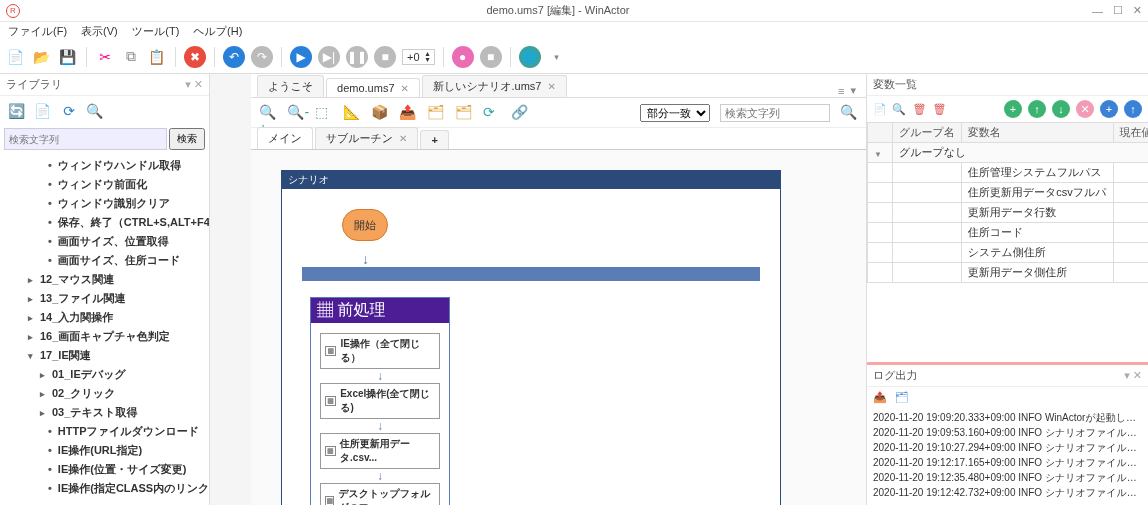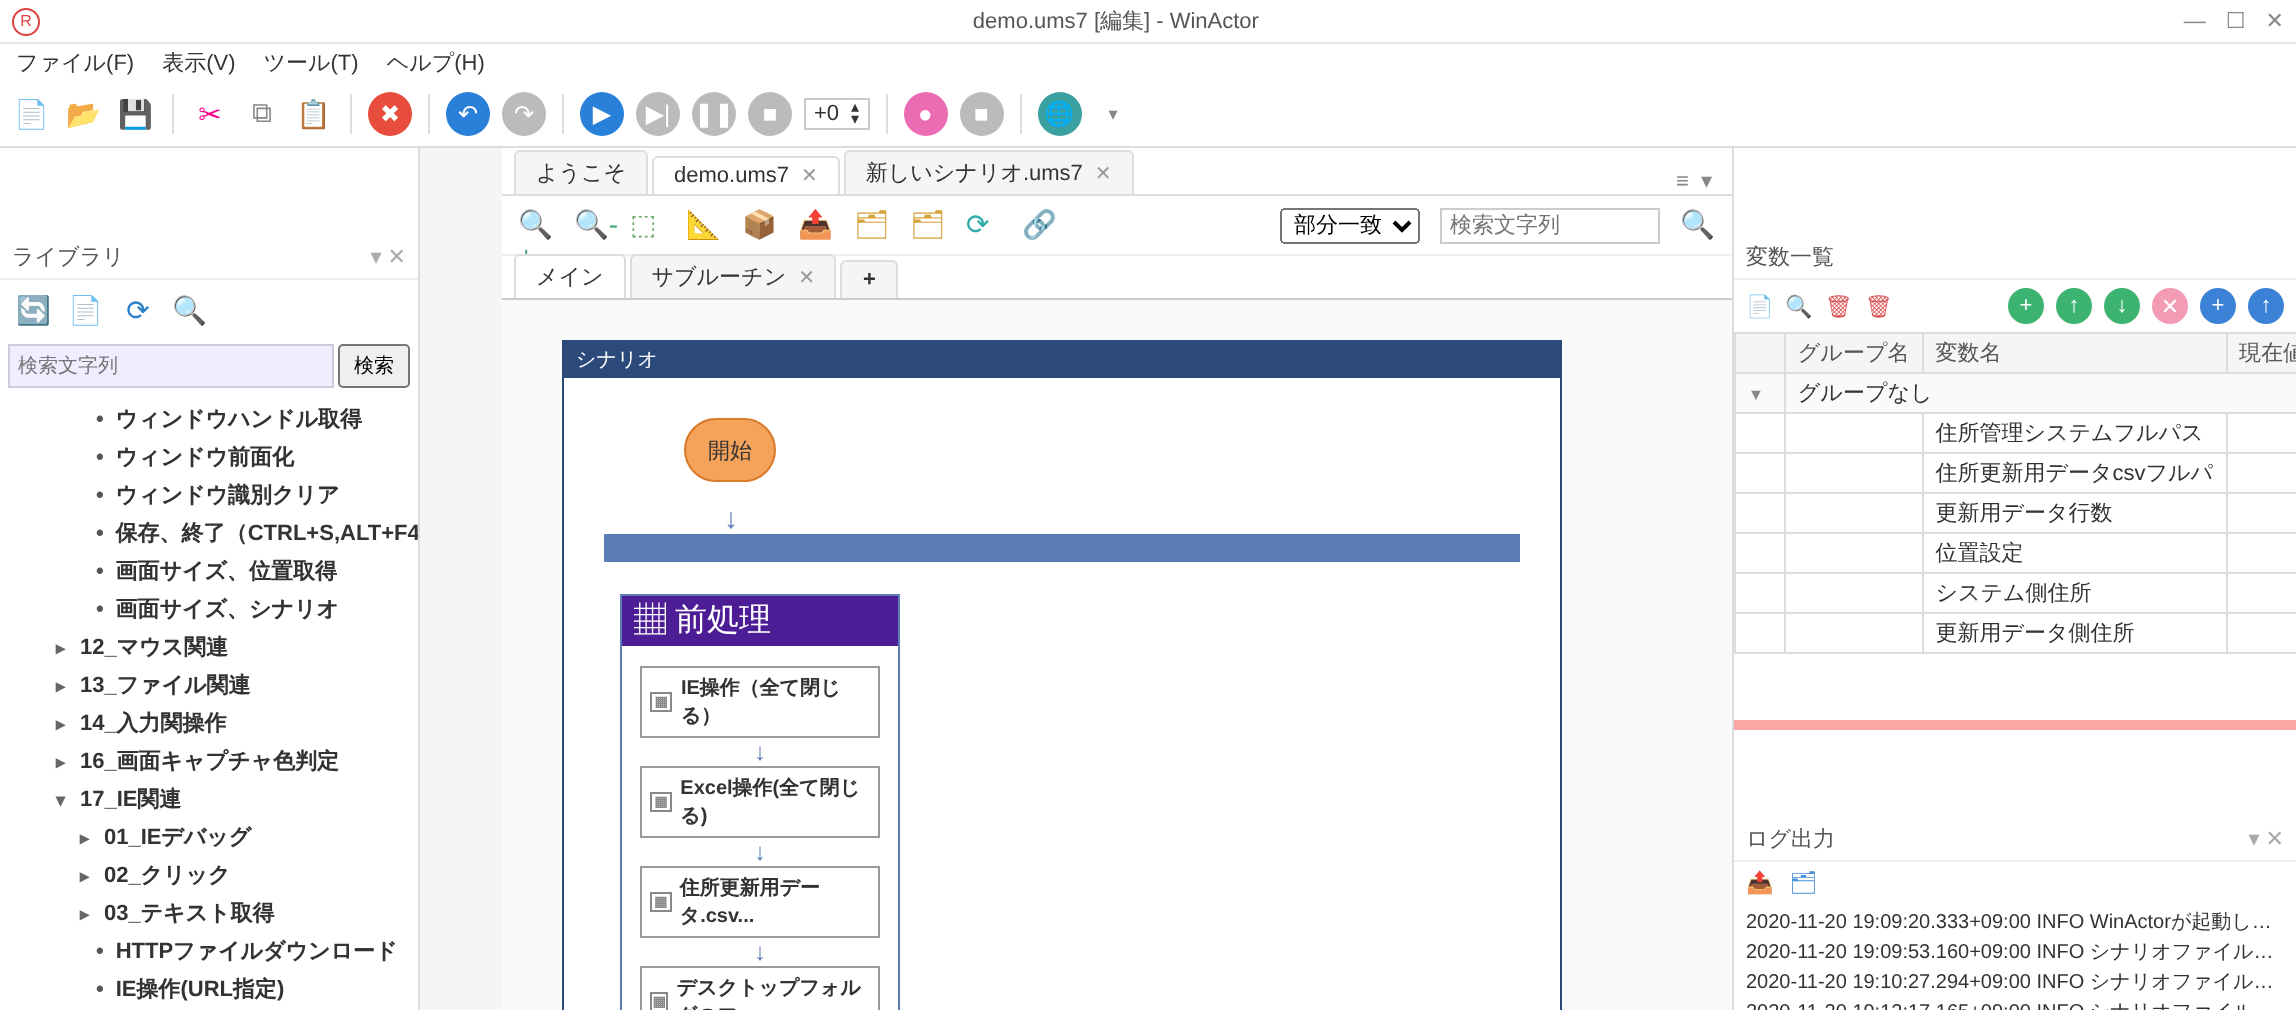--- a/index.html
+++ b/index.html
@@ -16,21 +16,21 @@
 .tbsep { width: 1px; height: 20px; background: #ddd; margin: 0 2px; }
 .round { width: 22px; height: 22px; border-radius: 50%; display: inline-flex; align-items: center; justify-content: center; color: #fff; font-size: 12px; cursor: pointer; }
 .r-red { background: #e74c3c; }
 .r-blue { background: #2980d9; }
 .r-grey { background: #bbb; }
 .r-pink { background: #ec6cb4; }
 .r-teal { background: #3aa0a0; }
 .speed { display: flex; align-items: center; gap: 2px; border: 1px solid #ccc; padding: 1px 4px; font-size: 11px; }
 .main { flex: 1; display: flex; overflow: hidden; }
 .left { width: 210px; background: #fff; display: flex; flex-direction: column; border-right: 1px solid #ddd; }
-.panel-h { height: 22px; display: flex; align-items: center; padding: 0 6px; font-size: 11px; color: #555; border-bottom: 1px solid #eee; justify-content: space-between; margin-top: 44px; }
+.panel-h { height: 22px; display: flex; align-items: center; padding: 0 6px; font-size: 11px; color: #555; border-bottom: 1px solid #eee; justify-content: space-between; }
 .lib-icons { display: flex; gap: 8px; padding: 6px 8px; }
 .lib-icons span { width: 18px; height: 18px; display: inline-flex; align-items: center; justify-content: center; font-size: 14px; color: #888; }
 .searchrow { display: flex; padding: 2px 4px; gap: 2px; }
 .searchrow input { flex: 1; font-size: 10px; padding: 2px 4px; background: #eef; border: 1px solid #ccd; }
 .searchrow button { font-size: 10px; padding: 2px 6px; }
 .tree { flex: 1; overflow: auto; font-size: 11px; padding: 4px 0; font-weight: bold; }
 .tree .node { padding: 2px 0 2px 21px; white-space: nowrap; cursor: pointer; }
 .tree .leaf { padding: 2px 0 2px 48px; white-space: nowrap; cursor: pointer; }
 .tree .leaf::before { content: "•"; color: #555; margin-right: 6px; }
 .tree .li1 { padding-left: 28px; }
@@ -55,21 +55,21 @@
 .scenario-body { padding: 20px; }
 .start-node { width: 46px; height: 32px; background: #f5a25a; border: 1px solid #d87a2a; border-radius: 16px; display: flex; align-items: center; justify-content: center; font-size: 11px; color: #333; margin: 0 0 10px 40px; }
 .bar-node { height: 14px; background: #5b7db5; margin-bottom: 16px; }
 .group-node { border: 1px solid #5b7db5; width: 140px; margin-left: 8px; }
 .group-hdr { background: #4c1d95; color: #fff; font-size: 16px; padding: 2px 6px; }
 .group-body { padding: 10px; display: flex; flex-direction: column; align-items: center; }
 .action-node { width: 120px; border: 1px solid #999; padding: 3px 4px; font-size: 10px; display: flex; align-items: center; gap: 4px; background: #fff; font-weight: bold; }
 .action-node .aic { width: 12px; height: 10px; border: 1px solid #888; font-size: 7px; display: flex; align-items: center; justify-content: center; color: #888; }
 .arrow-dn { color: #5b7db5; font-size: 12px; line-height: 10px; margin: 2px 0; }
 .right { width: 282px; display: flex; flex-direction: column; border-left: 1px solid #ddd; background: #fff; }
-.var-panel { flex: 1; display: flex; flex-direction: column; border-bottom: 5px solid #fca5a5; overflow: hidden; }
+.var-panel { flex: 1; display: flex; flex-direction: column; border-bottom: 3px solid #fca5a5; overflow: hidden; }
 .var-tool { display: flex; align-items: center; gap: 6px; padding: 4px 6px; }
 .circ { width: 18px; height: 18px; border-radius: 50%; display: inline-flex; align-items: center; justify-content: center; color: #fff; font-size: 11px; cursor: pointer; }
 .c-grn { background: #3cb371; }
 .c-pnk { background: #f39ab4; }
 .c-blu { background: #3b82d6; }
 .var-tool .flex { flex: 1; }
 .var-grid { flex: 1; overflow: auto; font-size: 11px; }
 .var-grid table { border-collapse: collapse; width: 100%; }
 .var-grid th, .var-grid td { border: 1px solid #ddd; padding: 2px 6px; text-align: left; white-space: nowrap; }
 .var-grid th { background: #f5f5f5; font-weight: normal; color: #555; }
@@ -149,21 +149,21 @@
     <div class="searchrow">
       <input placeholder="検索文字列" style="">
       <button>検索</button>
     </div>
     <div class="tree">
       <div class="leaf">ウィンドウハンドル取得</div>
       <div class="leaf">ウィンドウ前面化</div>
       <div class="leaf">ウィンドウ識別クリア</div>
       <div class="leaf">保存、終了（CTRL+S,ALT+F4）</div>
       <div class="leaf">画面サイズ、位置取得</div>
-      <div class="leaf">画面サイズ、シナリオ</div>
+      <div class="leaf">画面サイズ、住所コード</div>
       <div class="node caret li1">12_マウス関連</div>
       <div class="node caret li1">13_ファイル関連</div>
       <div class="node caret li1">14_入力関操作</div>
       <div class="node caret li1">16_画面キャプチャ色判定</div>
       <div class="node caret caret-open li1">17_IE関連</div>
       <div class="node caret li2">01_IEデバッグ</div>
       <div class="node caret li2">02_クリック</div>
       <div class="node caret li2">03_テキスト取得</div>
       <div class="leaf">HTTPファイルダウンロード</div>
       <div class="leaf">IE操作(URL指定)</div>
@@ -298,21 +298,21 @@
               </tr>
           <tr>
                 <td></td>
                 <td></td>
                 <td>更新用データ行数</td>
                 <td></td>
               </tr>
           <tr>
                 <td></td>
                 <td></td>
-                <td>位置設定</td>
+                <td>住所コード</td>
                 <td></td>
               </tr>
           <tr>
                 <td></td>
                 <td></td>
                 <td>システム側住所</td>
                 <td></td>
               </tr>
           <tr>
                 <td></td>

